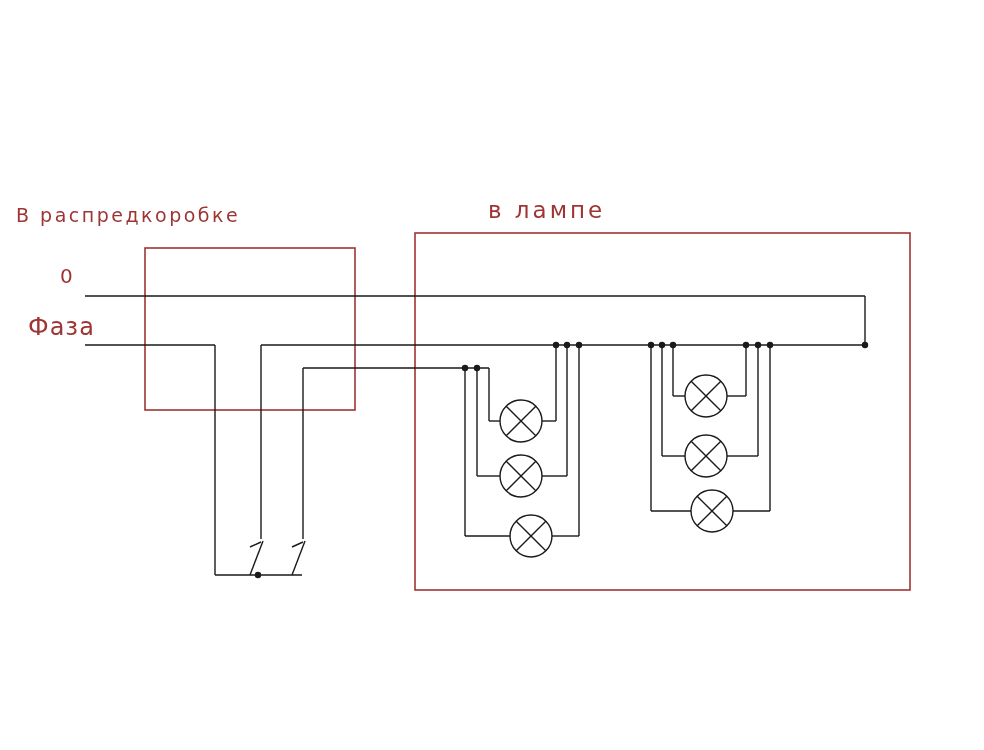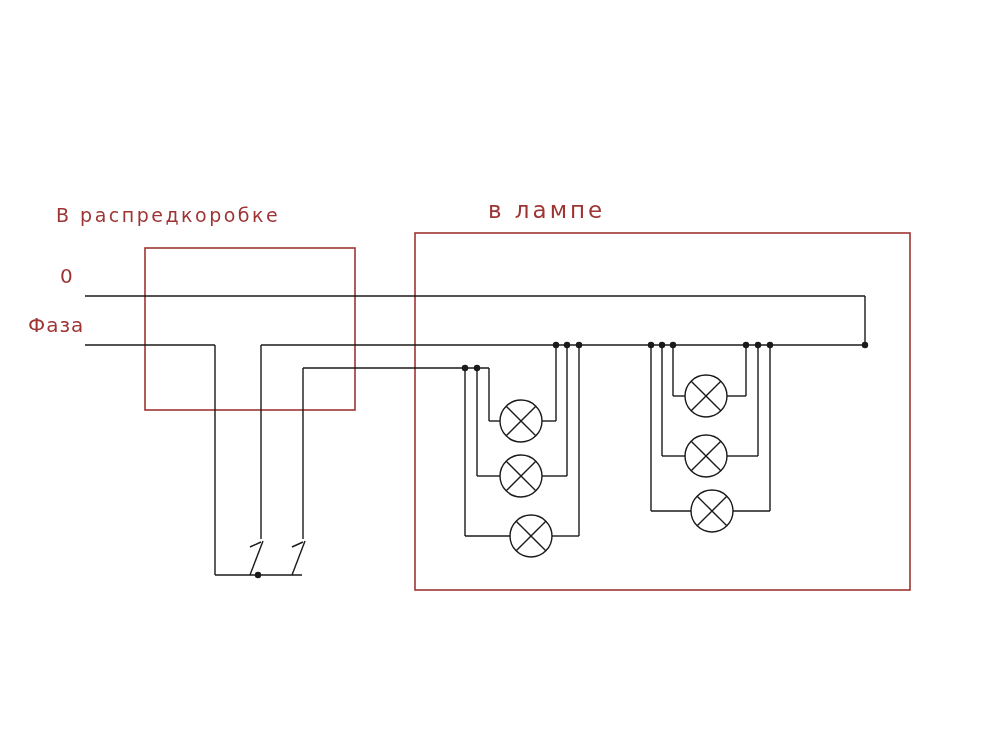--- a/index.html
+++ b/index.html
@@ -10,24 +10,24 @@
     overflow:hidden;
     font-family:"DejaVu Sans", sans-serif;
   }
   .lbl{
     position:absolute;
     color:#9e3534;
     white-space:nowrap;
     font-family:"DejaVu Sans", sans-serif;
     font-weight:400;
   }
-  .lbl-junction{left:16px;top:204px;font-size:19px;letter-spacing:2.5px;margin-left:40px;}
+  .lbl-junction{left:16px;top:204px;font-size:19px;letter-spacing:2.5px;}
   .lbl-lamp{left:488px;top:197px;font-size:23px;letter-spacing:3px;}
   .lbl-neutral{left:60px;top:264px;font-size:20px;}
-  .lbl-phase{left:28px;top:313px;font-size:20px;letter-spacing:1px;}
+  .lbl-phase{left:28px;top:313px;font-size:24px;letter-spacing:1px;}
   svg{position:absolute;left:0;top:0;}
 </style>
 </head>
 <body>
 
 <div class="canvas">
   <div class="lbl lbl-junction">В распредкоробке</div>
   <div class="lbl lbl-lamp">в лампе</div>
   <div class="lbl lbl-neutral">0</div>
   <div class="lbl lbl-phase">Фаза</div>

